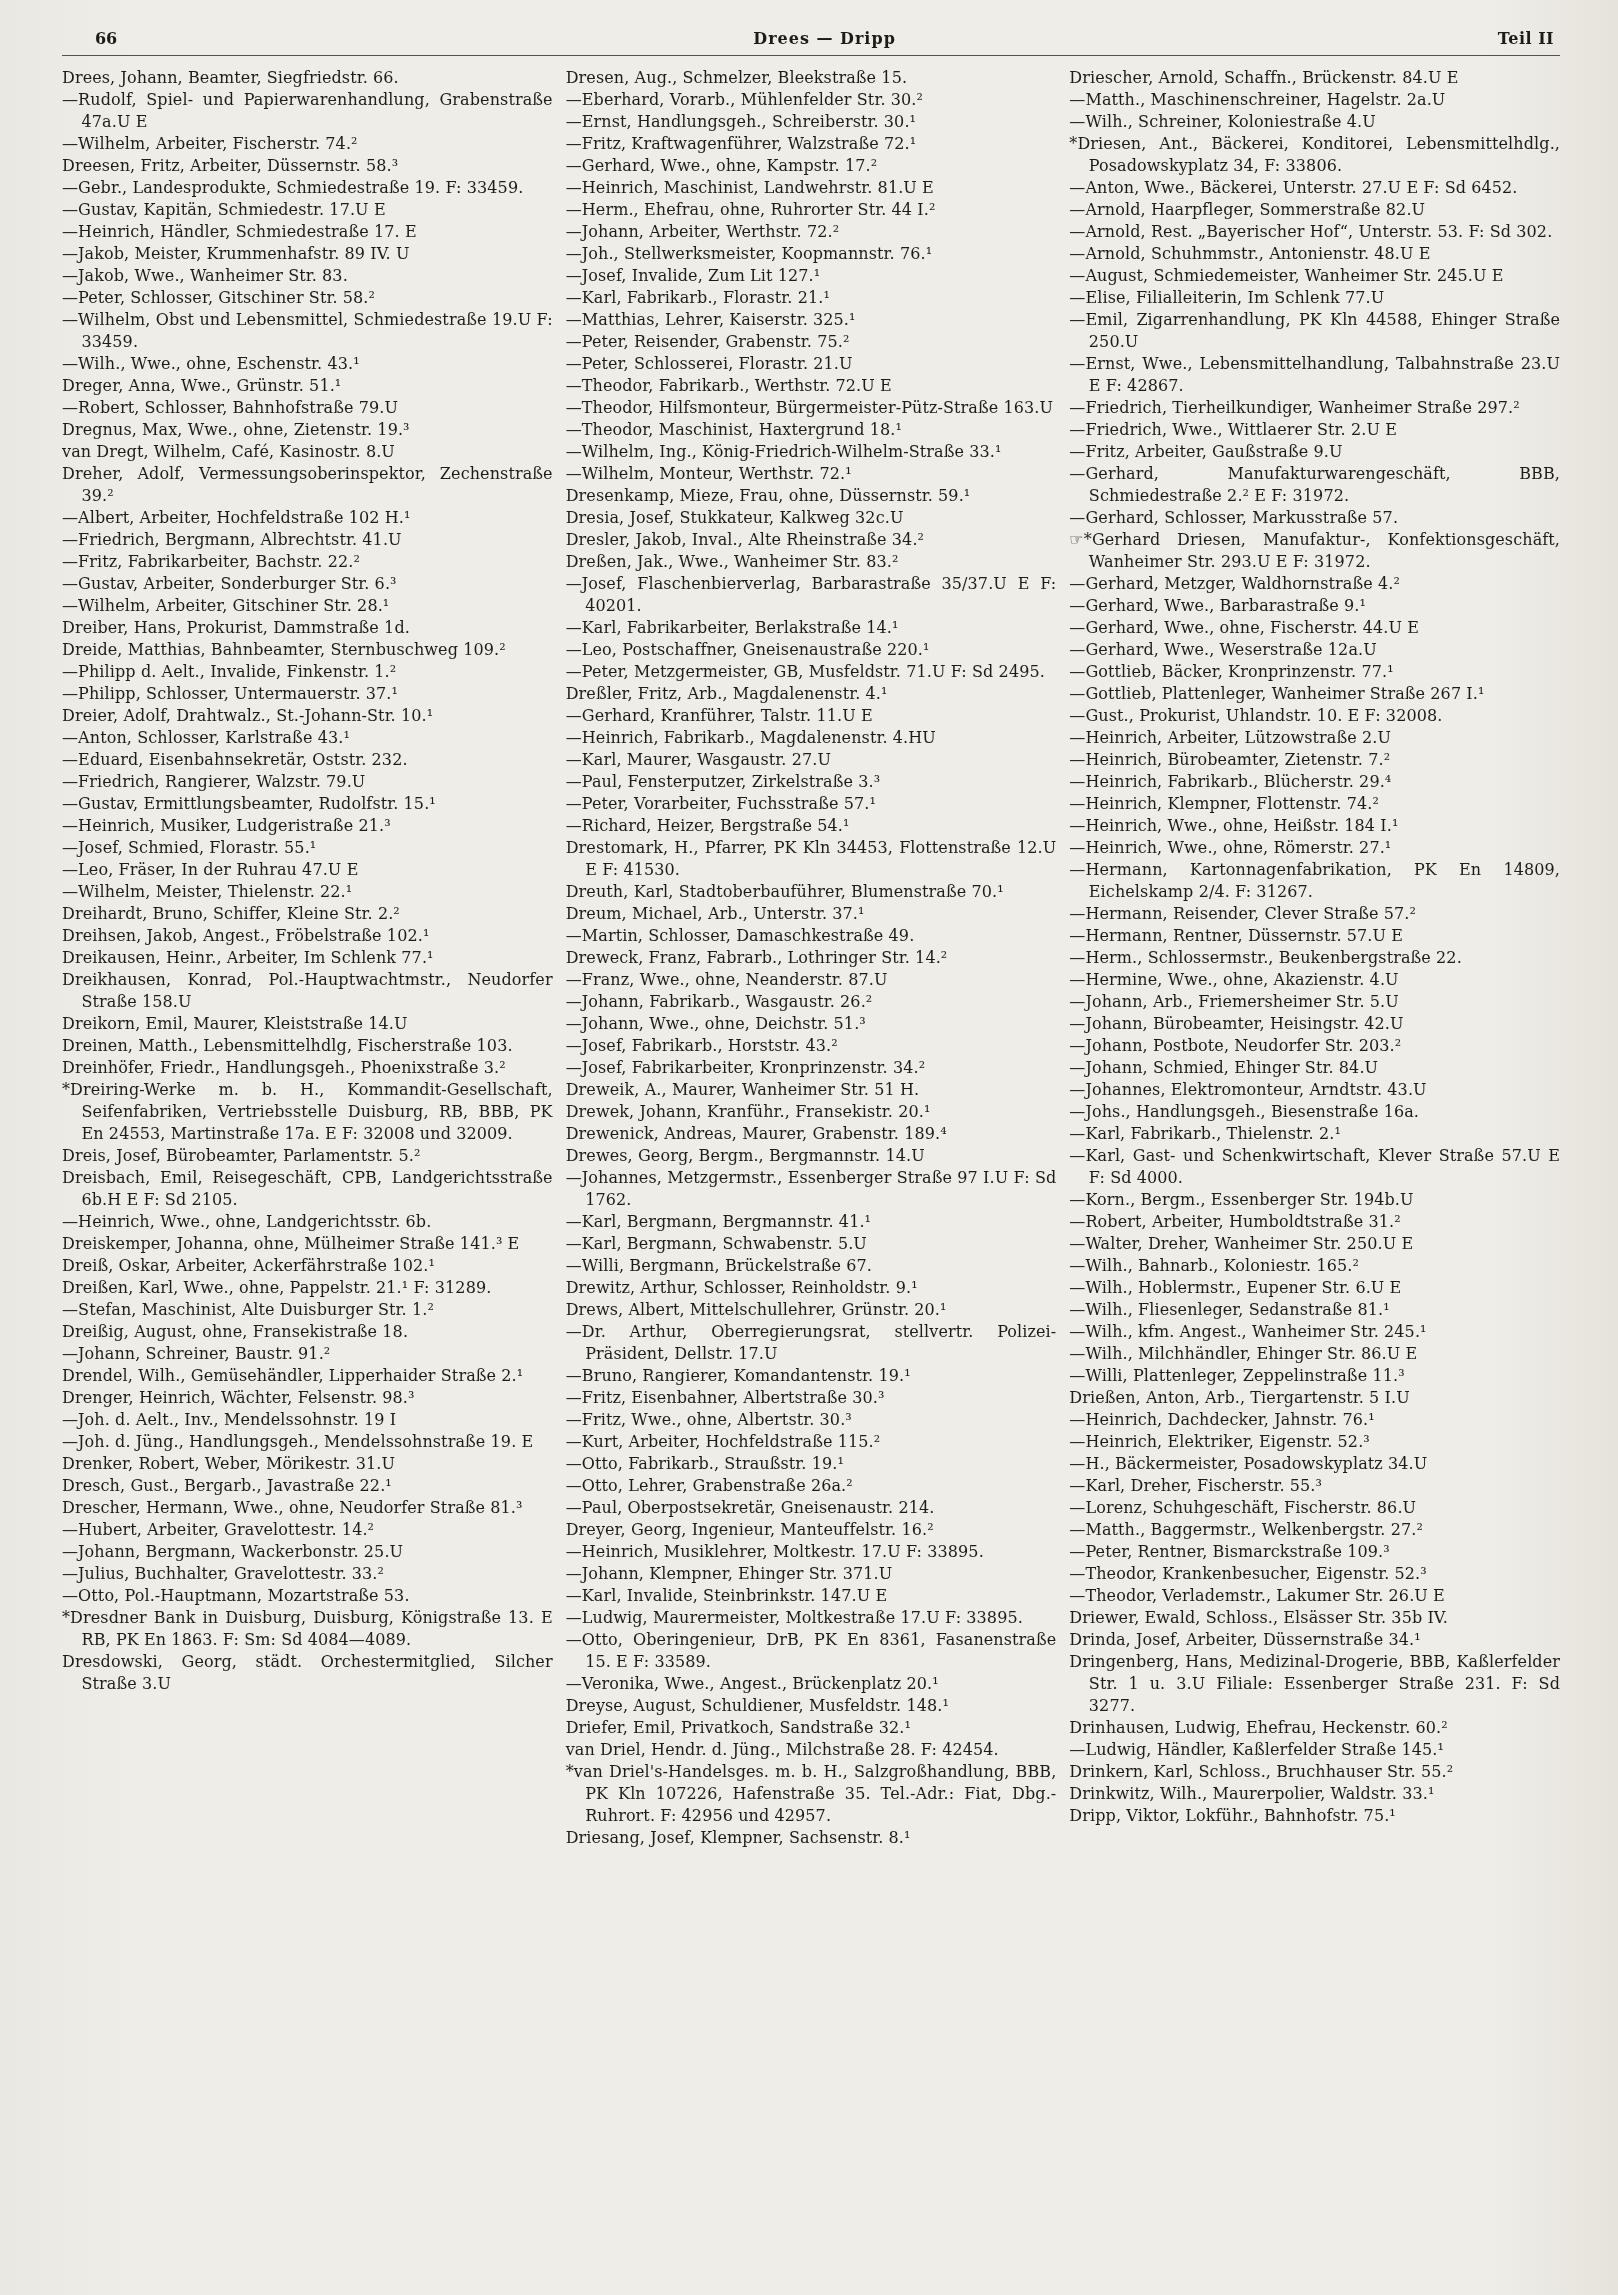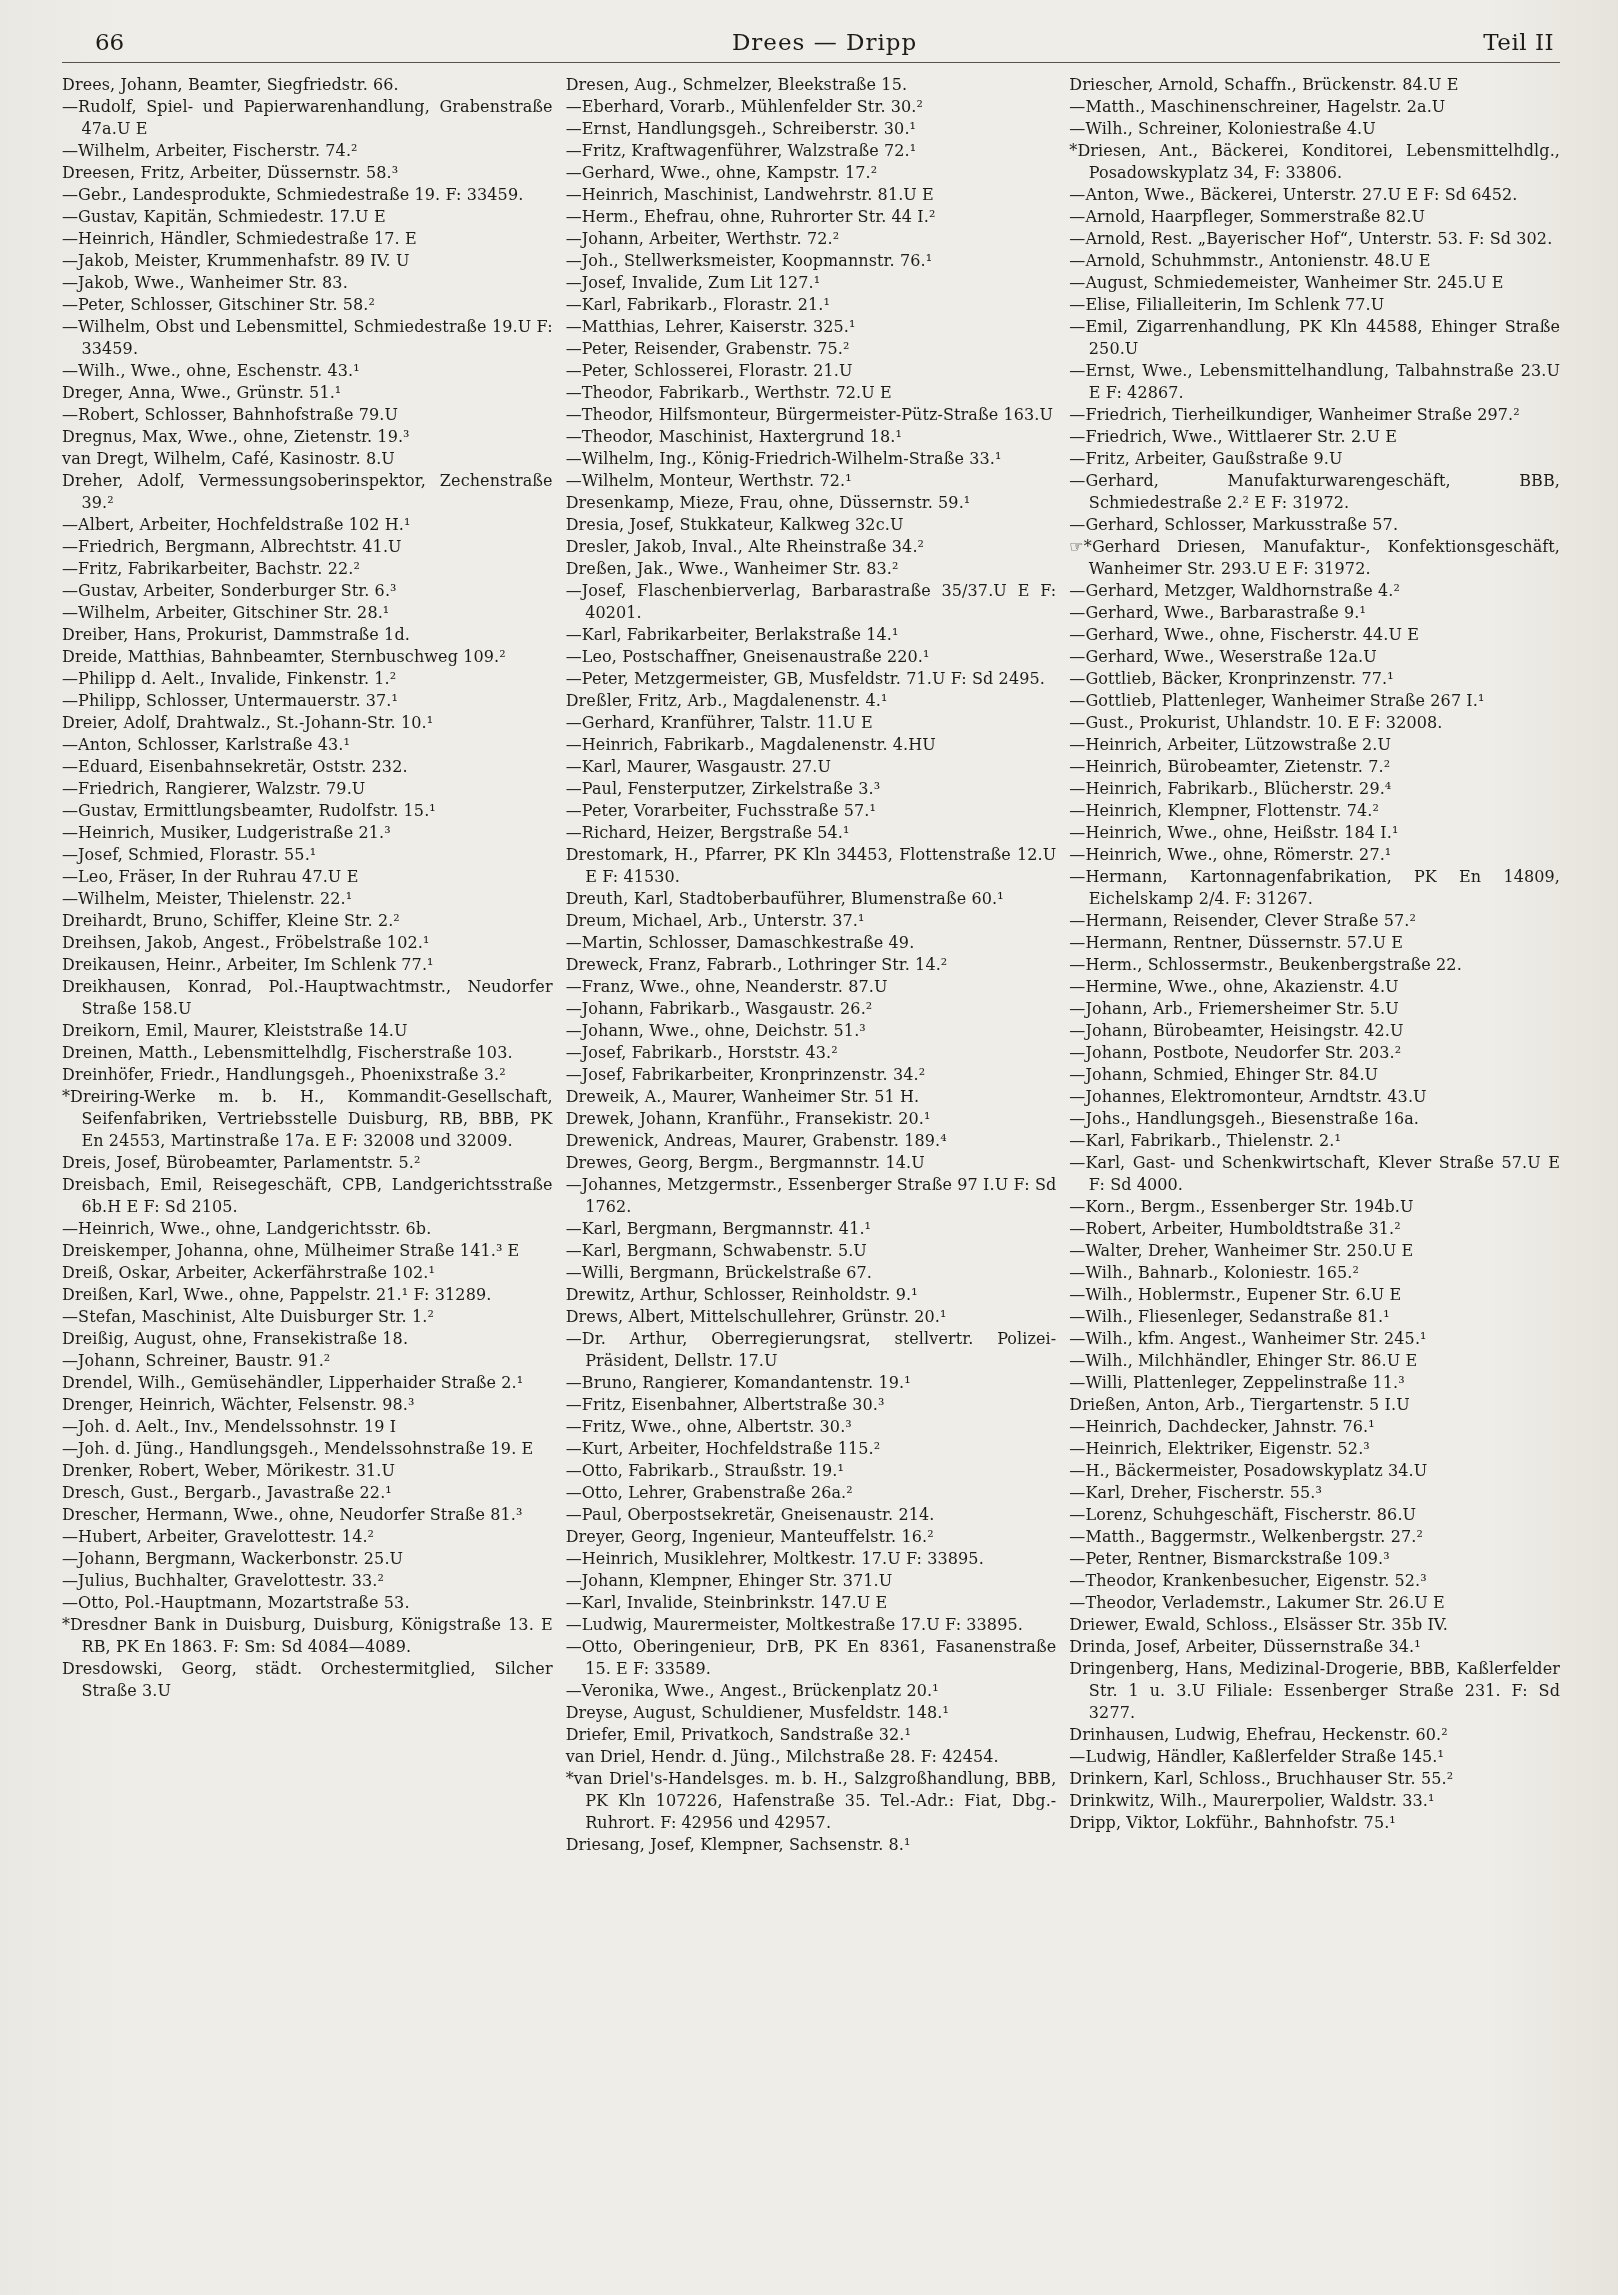--- a/index.html
+++ b/index.html
@@ -13,22 +13,22 @@
     overflow: hidden;
   }
   .page {
     width: 100%;
     height: 100%;
     padding: 29px 59px 13.7px 62px;
   }
   .header {
     display: flex;
     align-items: baseline;
-    font-weight: normal;
-    font-size: 23px;
+    font-weight: bold;
+    font-size: 16px;
     padding: 0 5.9px 6.8px 33px;
     border-bottom: 1.5px solid #57514a;
     justify-content: flex-end;
   }
   .header .h-left  { flex: 1 1 0; text-align: left; }
   .header .h-mid   { flex: 2 1 0; text-align: center; letter-spacing: 1px; }
   .header .h-right { flex: 1 1 0; text-align: right; letter-spacing: 0.5px; }
   .columns {
     display: flex;
     gap: 13px;
@@ -155,21 +155,21 @@
         <p class="entry">—Leo, Postschaffner, Gneisenaustraße 220.¹</p>
         <p class="entry">—Peter, Metzgermeister, GB, Musfeldstr. 71.U F: Sd 2495.</p>
         <p class="entry">Dreßler, Fritz, Arb., Magdalenenstr. 4.¹</p>
         <p class="entry">—Gerhard, Kranführer, Talstr. 11.U E</p>
         <p class="entry">—Heinrich, Fabrikarb., Magdalenenstr. 4.HU</p>
         <p class="entry">—Karl, Maurer, Wasgaustr. 27.U</p>
         <p class="entry">—Paul, Fensterputzer, Zirkelstraße 3.³</p>
         <p class="entry">—Peter, Vorarbeiter, Fuchsstraße 57.¹</p>
         <p class="entry">—Richard, Heizer, Bergstraße 54.¹</p>
         <p class="entry">Drestomark, H., Pfarrer, PK Kln 34453, Flottenstraße 12.U E F: 41530.</p>
-        <p class="entry">Dreuth, Karl, Stadtoberbauführer, Blumenstraße 60.¹</p>
+        <p class="entry">Dreuth, Karl, Stadtoberbauführer, Blumenstraße 70.¹</p>
         <p class="entry">Dreum, Michael, Arb., Unterstr. 37.¹</p>
         <p class="entry">—Martin, Schlosser, Damaschkestraße 49.</p>
         <p class="entry">Dreweck, Franz, Fabrarb., Lothringer Str. 14.²</p>
         <p class="entry">—Franz, Wwe., ohne, Neanderstr. 87.U</p>
         <p class="entry">—Johann, Fabrikarb., Wasgaustr. 26.²</p>
         <p class="entry">—Johann, Wwe., ohne, Deichstr. 51.³</p>
         <p class="entry">—Josef, Fabrikarb., Horststr. 43.²</p>
         <p class="entry">—Josef, Fabrikarbeiter, Kronprinzenstr. 34.²</p>
         <p class="entry">Dreweik, A., Maurer, Wanheimer Str. 51 H.</p>
         <p class="entry">Drewek, Johann, Kranführ., Fransekistr. 20.¹</p>

